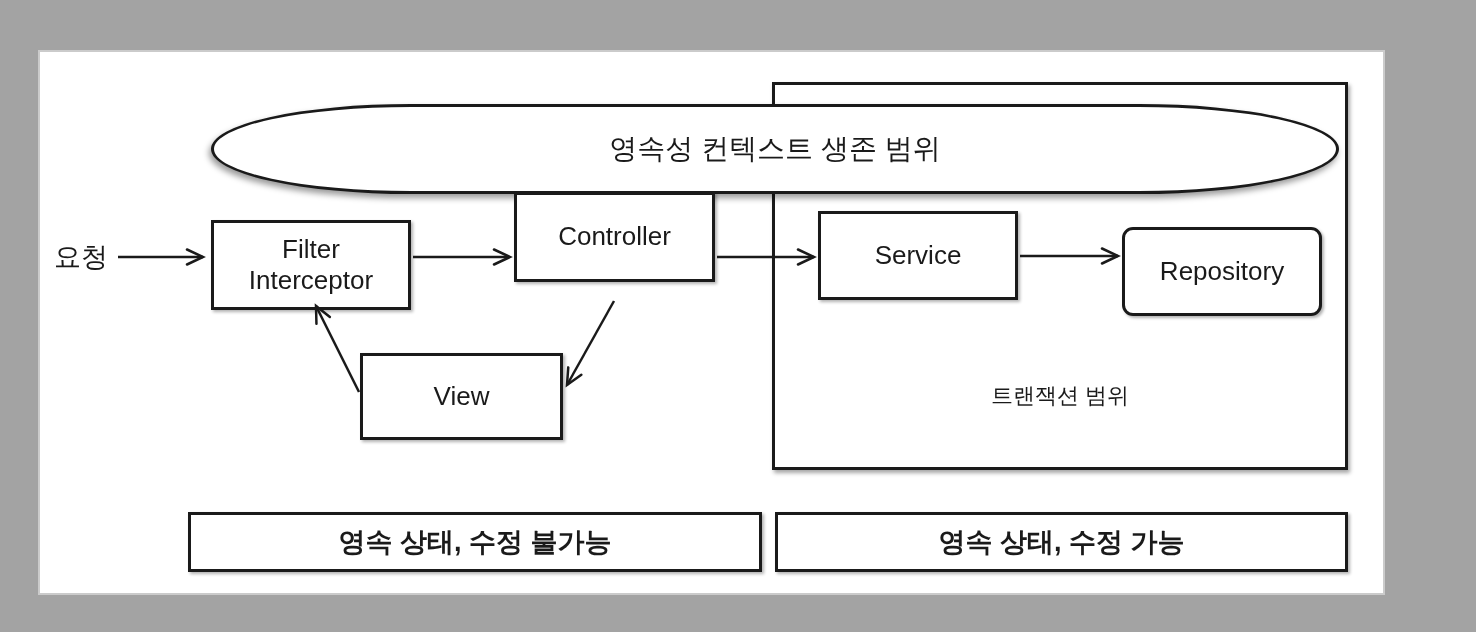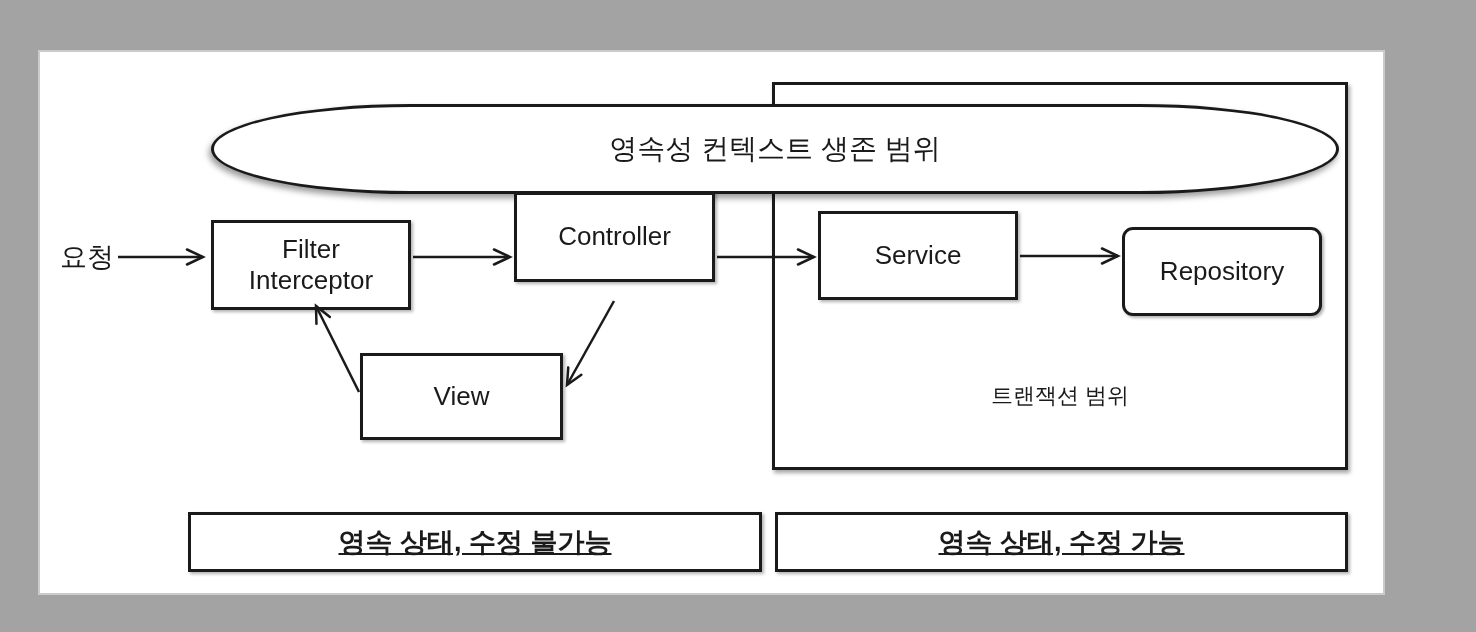--- a/index.html
+++ b/index.html
@@ -70,38 +70,37 @@
     width: 576px;
     text-align: center;
     font-size: 22px;
     z-index: 4;
   }
 
   .request-label {
     position: absolute;
     left: 46px; top: 241px;
     width: 70px;
+    text-align: center;
     font-size: 27px;
     line-height: 32px;
     z-index: 4;
-    margin-left: 14px;
   }
 
   .legend {
     position: absolute;
     top: 512px;
     height: 60px;
     border: 3px solid #1a1a1a;
     background: #ffffff;
     box-shadow: 2px 2px 3px rgba(0,0,0,0.3);
     display: flex; align-items: center; justify-content: center;
     font-size: 27px;
     font-weight: bold;
     z-index: 4;
-    text-decoration: underline;
   }
   .legend-left  { left: 188px; width: 574px; }
   .legend-right { left: 775px; width: 573px; }
 
   .arrow-layer {
     position: absolute;
     left: 0; top: 0;
     width: 1476px; height: 632px;
     pointer-events: none;
     z-index: 5;

